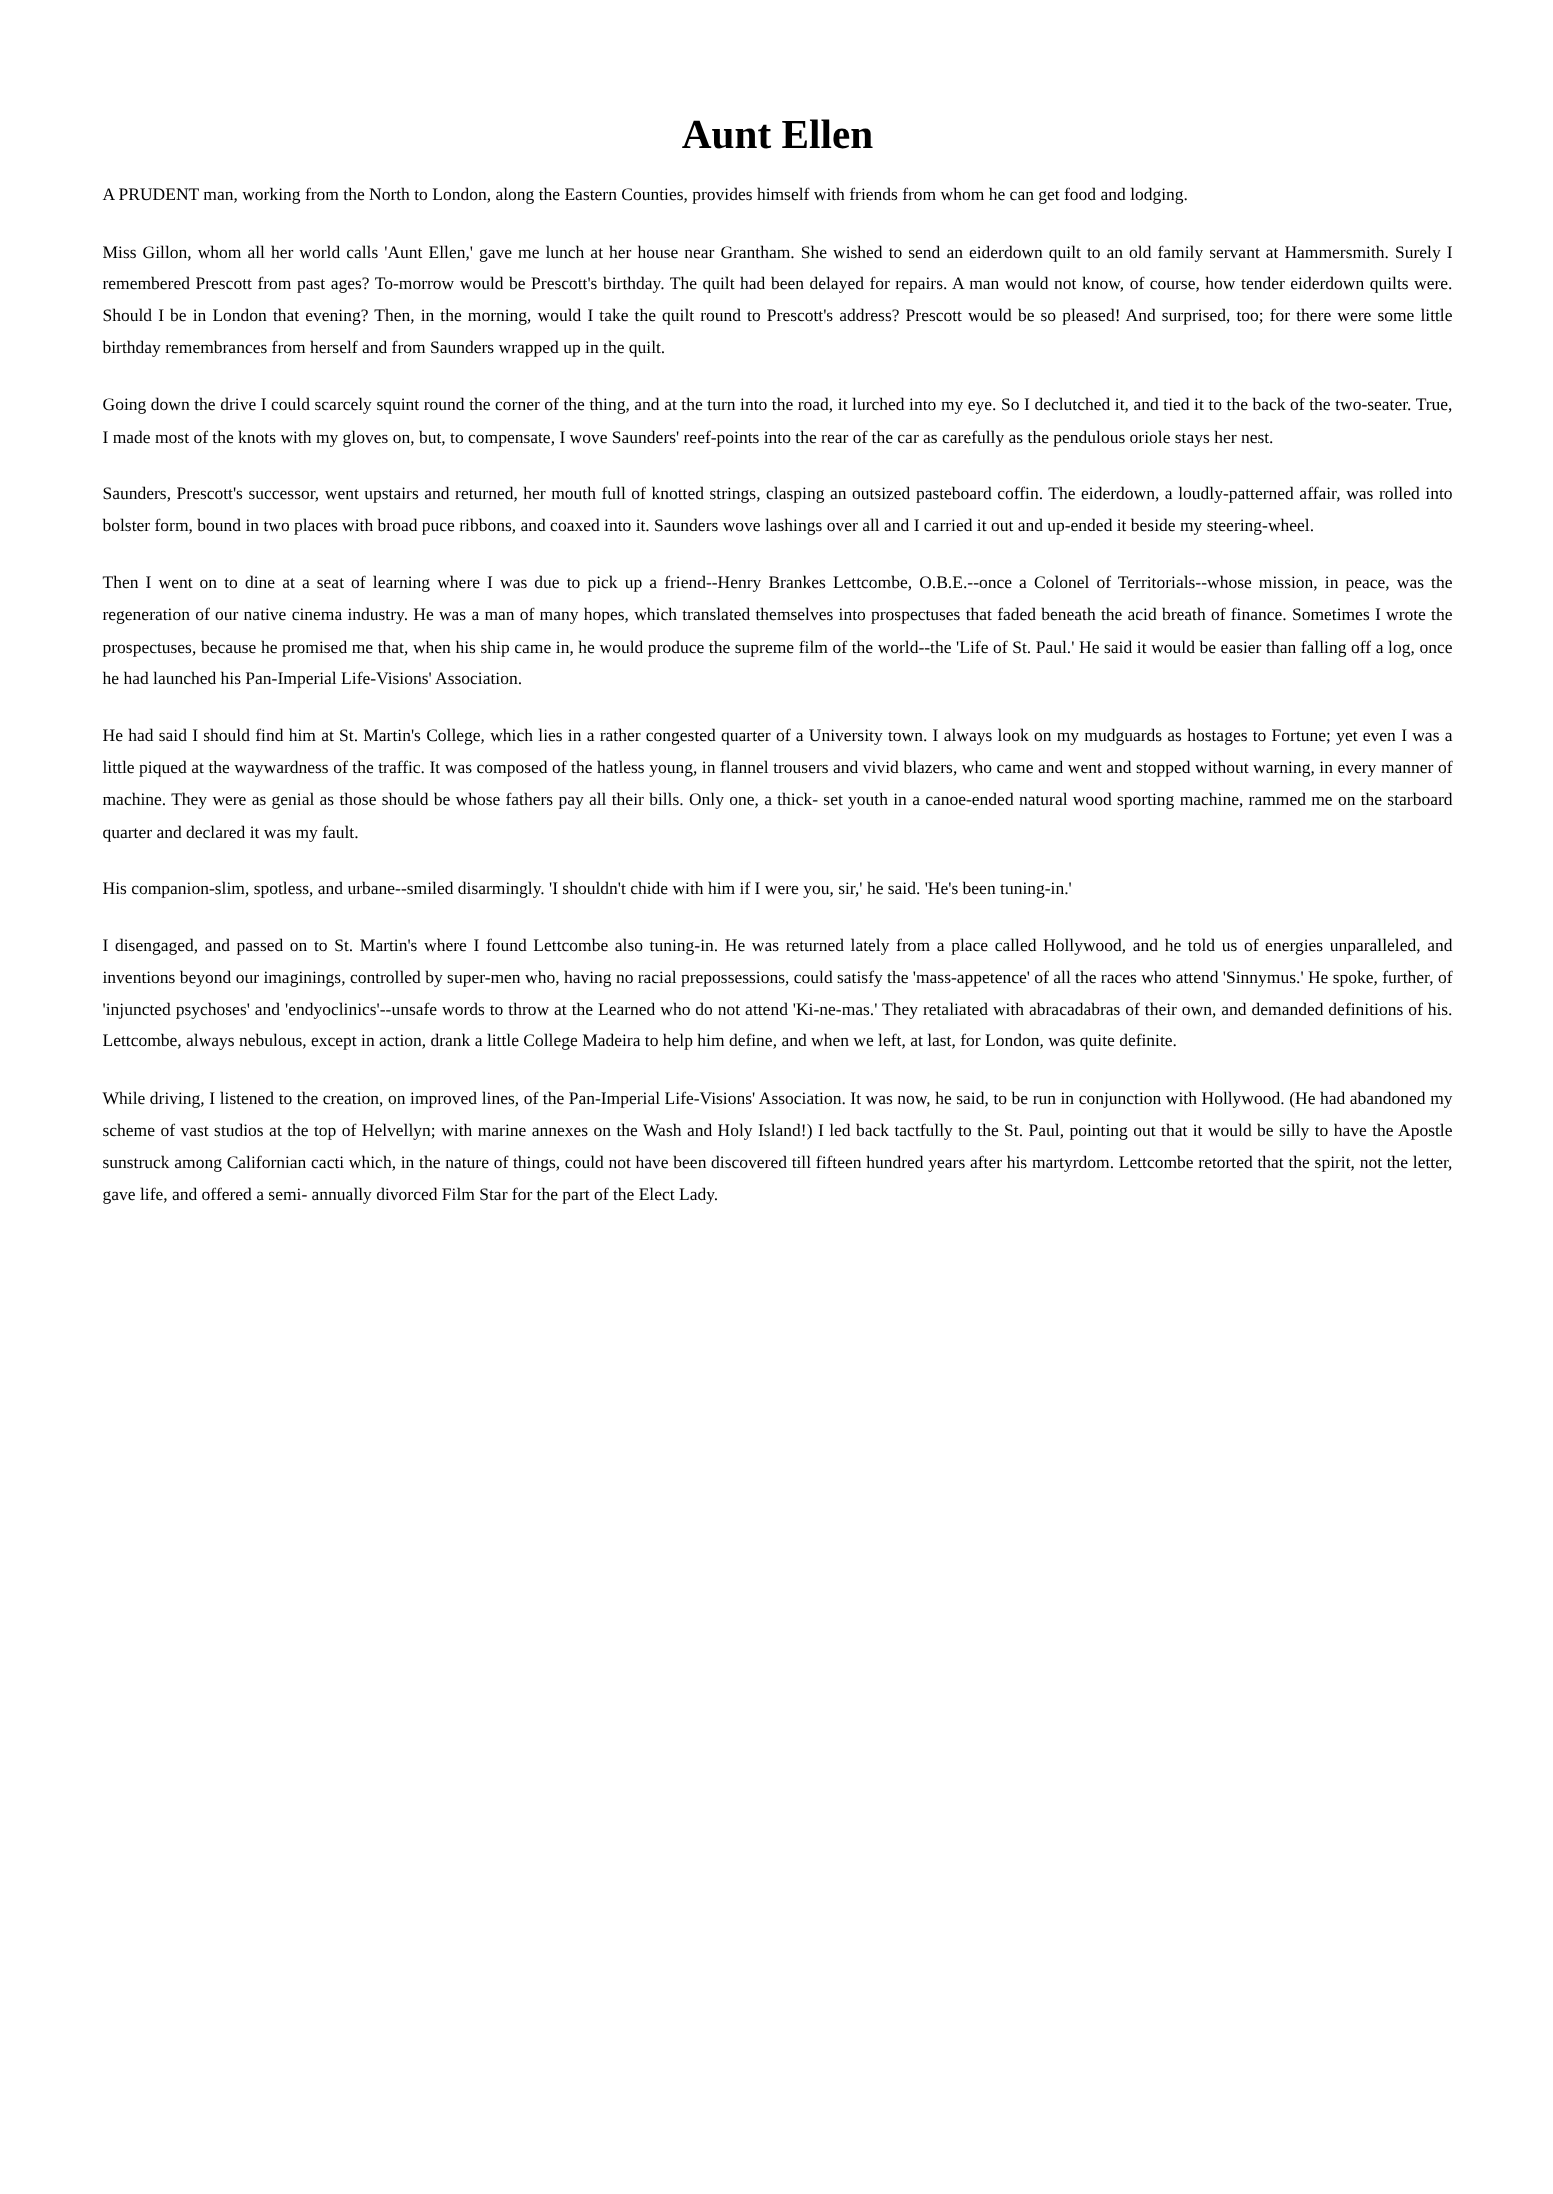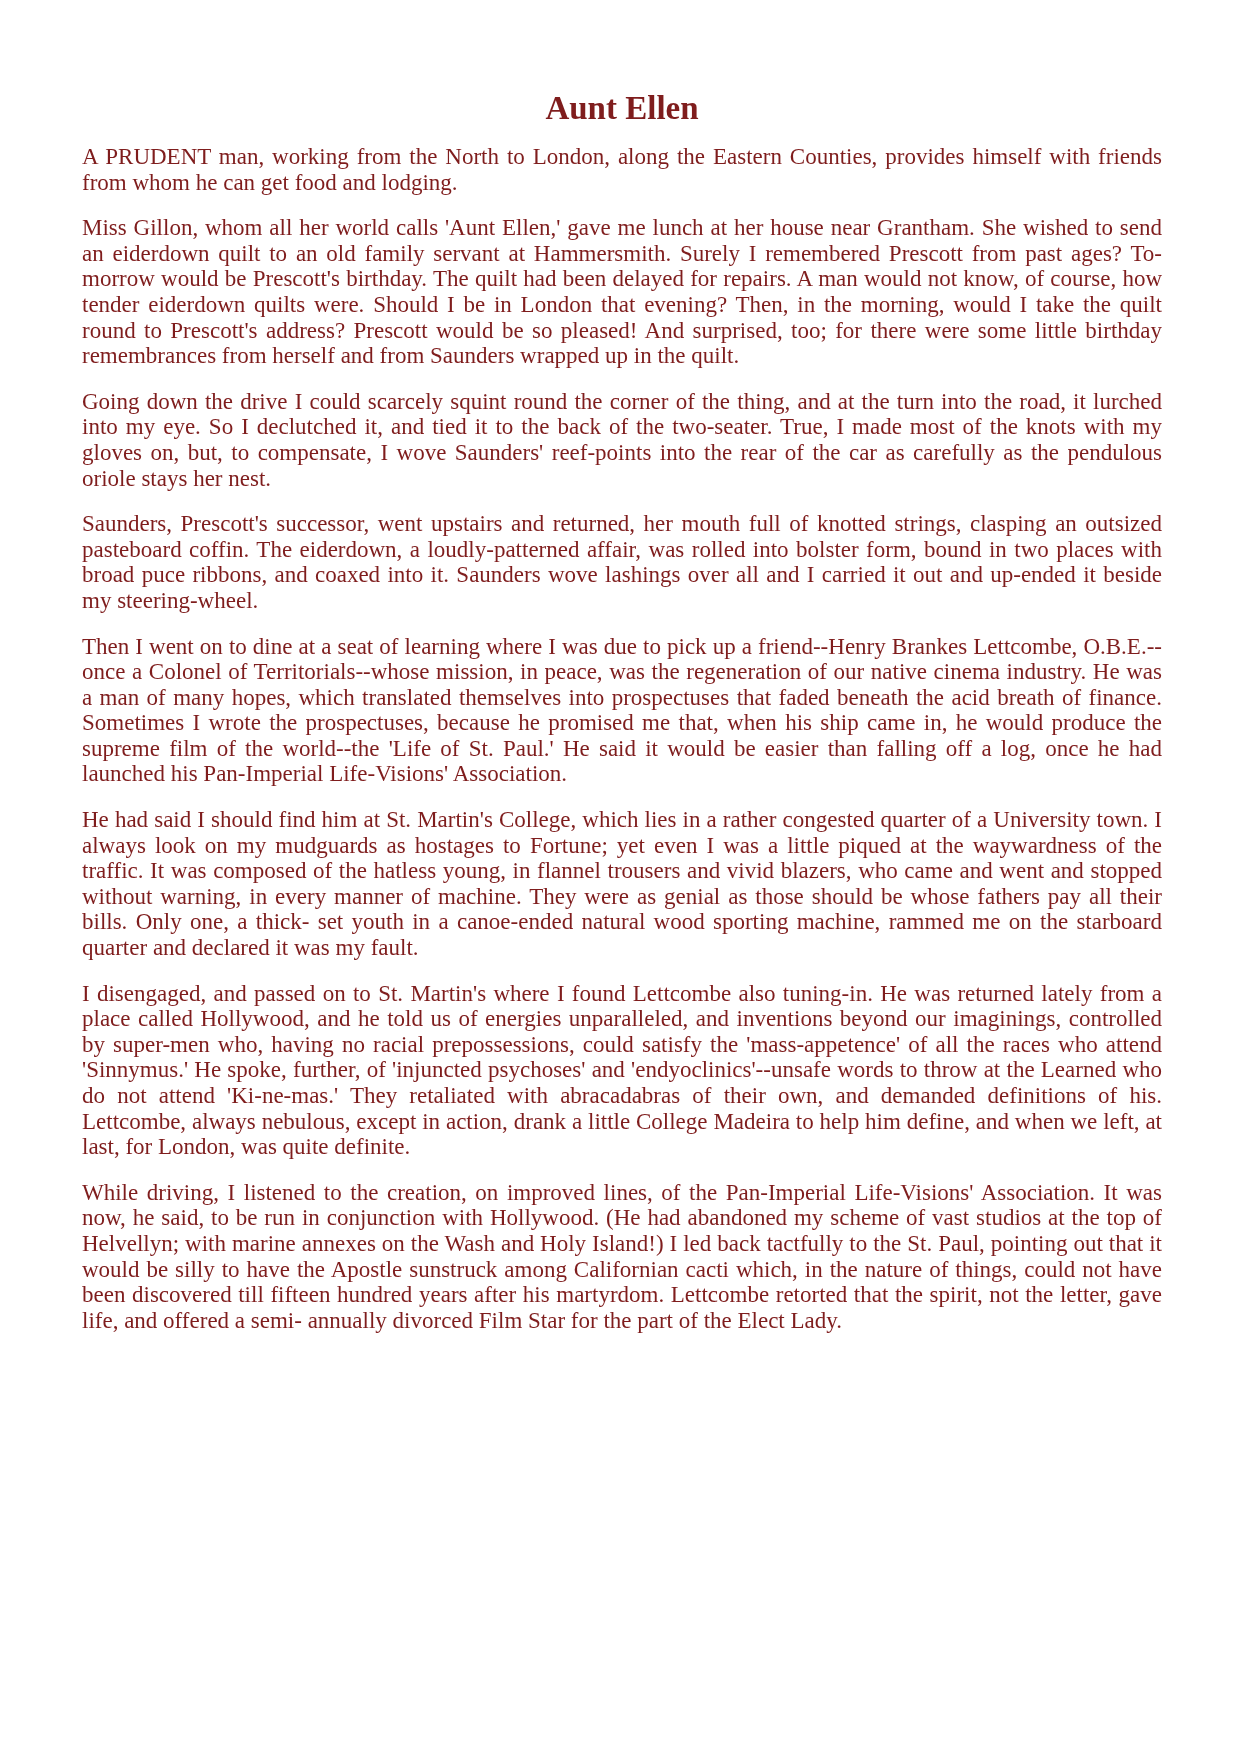--- a/index.html
+++ b/index.html
@@ -11,43 +11,44 @@
       width: 1242px;
       height: 1755px;
       overflow: hidden;
       position: relative;
     }
     .page {
       position: absolute;
       left: 82px;
       top: 88px;
       width: 1080px;
-      color: #7f1d1d;
+      color: #000000;
       font-family: "Liberation Serif", "DejaVu Serif", serif;
     }
     .title {
       text-align: center;
       font-weight: bold;
       font-size: 33px;
       line-height: 40px;
       margin: 0 0 16px 0;
     }
     .para {
-      font-size: 23px;
+      font-size: 14px;
       line-height: 25.6px;
       text-align: justify;
       margin: 0 0 20px 0;
     }
   </style>
 </head>
 <body>
 
 <div class="page">
   <h1 class="title">Aunt Ellen</h1>
   <p class="para">A PRUDENT man, working from the North to London, along the Eastern Counties, provides himself with friends from whom he can get food and lodging.</p>
   <p class="para">Miss Gillon, whom all her world calls 'Aunt Ellen,' gave me lunch at her house near Grantham. She wished to send an eiderdown quilt to an old family servant at Hammersmith. Surely I remembered Prescott from past ages? To-morrow would be Prescott's birthday. The quilt had been delayed for repairs. A man would not know, of course, how tender eiderdown quilts were. Should I be in London that evening? Then, in the morning, would I take the quilt round to Prescott's address? Prescott would be so pleased! And surprised, too; for there were some little birthday remembrances from herself and from Saunders wrapped up in the quilt.</p>
   <p class="para">Going down the drive I could scarcely squint round the corner of the thing, and at the turn into the road, it lurched into my eye. So I declutched it, and tied it to the back of the two-seater. True, I made most of the knots with my gloves on, but, to compensate, I wove Saunders' reef-points into the rear of the car as carefully as the pendulous oriole stays her nest.</p>
   <p class="para">Saunders, Prescott's successor, went upstairs and returned, her mouth full of knotted strings, clasping an outsized pasteboard coffin. The eiderdown, a loudly-patterned affair, was rolled into bolster form, bound in two places with broad puce ribbons, and coaxed into it. Saunders wove lashings over all and I carried it out and up-ended it beside my steering-wheel.</p>
   <p class="para">Then I went on to dine at a seat of learning where I was due to pick up a friend--Henry Brankes Lettcombe, O.B.E.--once a Colonel of Territorials--whose mission, in peace, was the regeneration of our native cinema industry. He was a man of many hopes, which translated themselves into prospectuses that faded beneath the acid breath of finance. Sometimes I wrote the prospectuses, because he promised me that, when his ship came in, he would produce the supreme film of the world--the 'Life of St. Paul.' He said it would be easier than falling off a log, once he had launched his Pan-Imperial Life-Visions' Association.</p>
   <p class="para">He had said I should find him at St. Martin's College, which lies in a rather congested quarter of a University town. I always look on my mudguards as hostages to Fortune; yet even I was a little piqued at the waywardness of the traffic. It was composed of the hatless young, in flannel trousers and vivid blazers, who came and went and stopped without warning, in every manner of machine. They were as genial as those should be whose fathers pay all their bills. Only one, a thick- set youth in a canoe-ended natural wood sporting machine, rammed me on the starboard quarter and declared it was my fault.</p>
+  <p class="para">His companion-slim, spotless, and urbane--smiled disarmingly. 'I shouldn't chide with him if I were you, sir,' he said. 'He's been tuning-in.'</p>
   <p class="para">I disengaged, and passed on to St. Martin's where I found Lettcombe also tuning-in. He was returned lately from a place called Hollywood, and he told us of energies unparalleled, and inventions beyond our imaginings, controlled by super-men who, having no racial prepossessions, could satisfy the 'mass-appetence' of all the races who attend 'Sinnymus.' He spoke, further, of 'injuncted psychoses' and 'endyoclinics'--unsafe words to throw at the Learned who do not attend 'Ki-ne-mas.' They retaliated with abracadabras of their own, and demanded definitions of his. Lettcombe, always nebulous, except in action, drank a little College Madeira to help him define, and when we left, at last, for London, was quite definite.</p>
   <p class="para">While driving, I listened to the creation, on improved lines, of the Pan-Imperial Life-Visions' Association. It was now, he said, to be run in conjunction with Hollywood. (He had abandoned my scheme of vast studios at the top of Helvellyn; with marine annexes on the Wash and Holy Island!) I led back tactfully to the St. Paul, pointing out that it would be silly to have the Apostle sunstruck among Californian cacti which, in the nature of things, could not have been discovered till fifteen hundred years after his martyrdom. Lettcombe retorted that the spirit, not the letter, gave life, and offered a semi- annually divorced Film Star for the part of the Elect Lady.</p>
 </div>
 
 </body></html>

